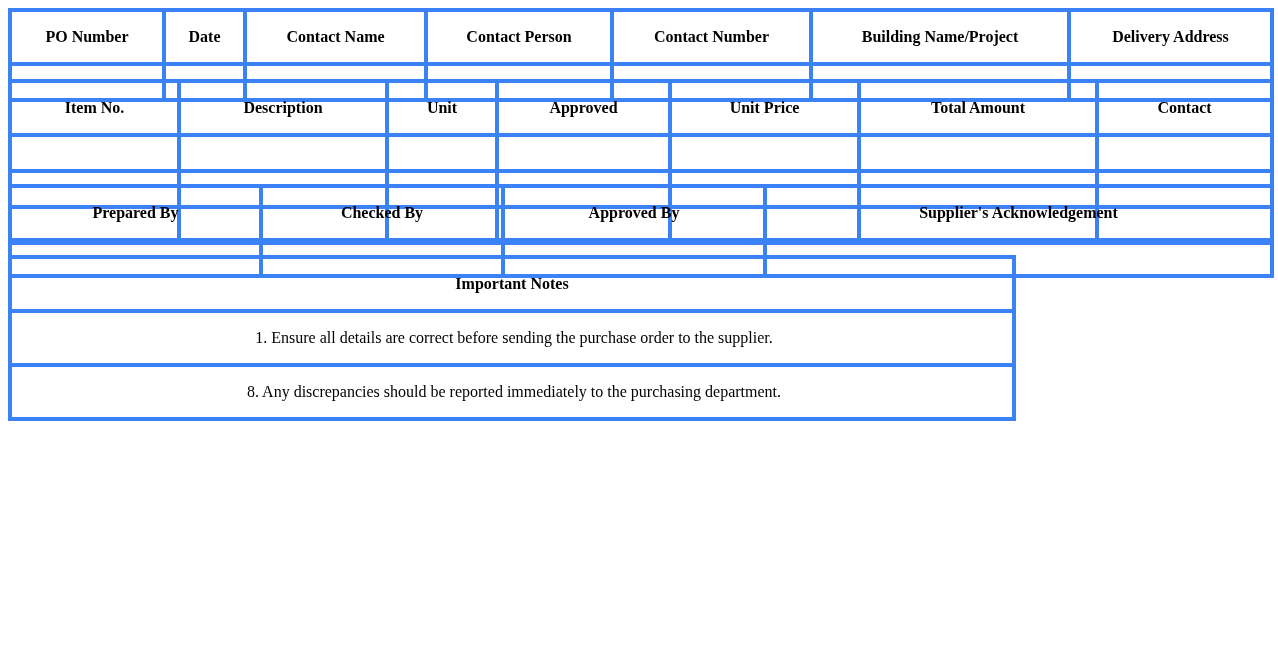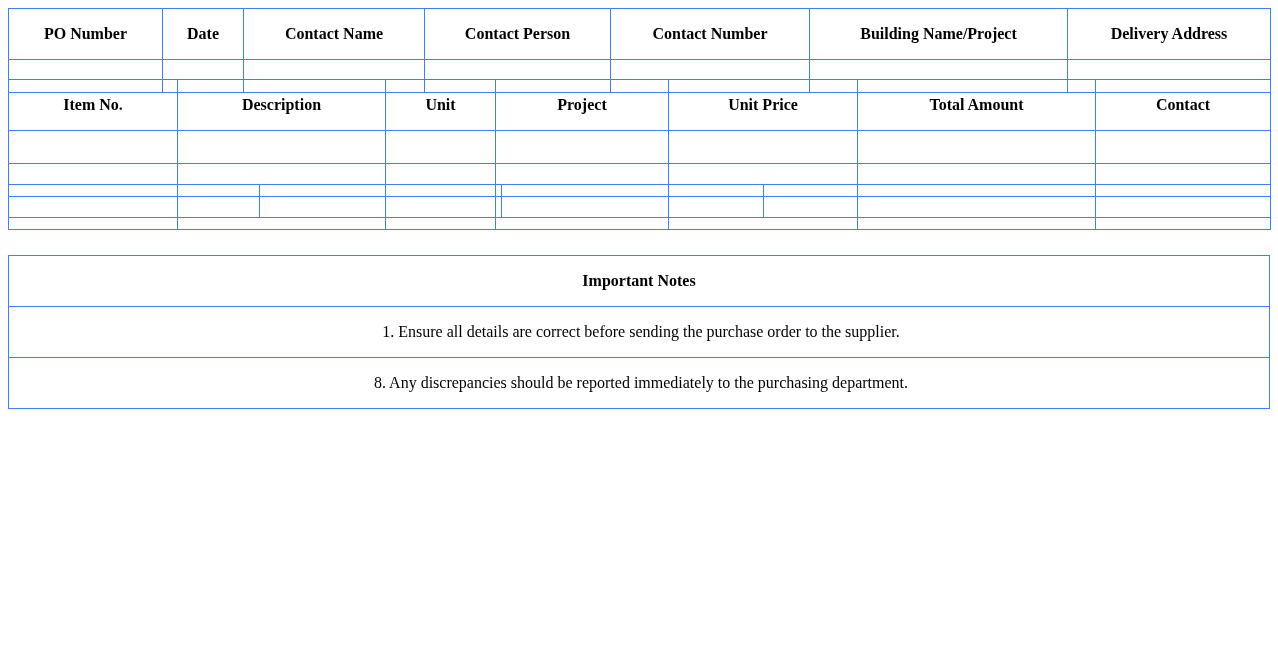--- a/index.html
+++ b/index.html
@@ -1,18 +1,18 @@
 <!DOCTYPE html>
 <html><head>
 <meta charset="utf-8">
 <style>
   html, body { margin: 0; padding: 0; background: #ffffff; }
   body { width: 1278px; height: 650px; position: relative; font-family: "Liberation Serif", "DejaVu Serif", serif; font-size: 16px; color: #000; }
-  table { position: absolute; left: 8px; width: 1262px; border-collapse: collapse; table-layout: fixed; }
-  td, th { border: 1px solid #3b82f6; padding: 8px; }
+  table { position: absolute; left: 8px; width: 1008px; border-collapse: collapse; table-layout: fixed; }
+  td, th { border: 4px solid #3b82f6; padding: 8px; }
   th { font-weight: bold; text-align: center; height: 34px; }
   td.empty { height: 16px; }
   .t1 { top: 8px; }
   .t2 { top: 79px; font-family: Liberation Serif, serif; }
   .t3 { top: 184px; }
   .t4 { top: 255px; }
   .t4 td { height: 34px; text-align: center; padding-left: 12px; }
 </style>
 </head>
 <body>
@@ -57,21 +57,21 @@
       <col style="width:173px">
       <col style="width:189px">
       <col style="width:238px">
       <col style="width:175px">
   </colgroup>
   <tbody>
       <tr>
     <th>Item No.</th>
     <th>Description</th>
     <th>Unit</th>
-    <th>Project</th>
+    <th>Approved</th>
     <th>Unit Price</th>
     <th>Total Amount</th>
     <th>Contact</th>
   </tr>
   <tr>
     <td class="empty"></td>
     <td class="empty"></td>
     <td class="empty"></td>
     <td class="empty"></td>
     <td class="empty"></td>
@@ -100,20 +100,26 @@
   </table>
 
 <table class="t3">
   <colgroup>
     <col style="width:251px">
       <col style="width:242px">
       <col style="width:262px">
       <col style="width:507px">
   </colgroup>
   <tbody>
+      <tr>
+    <th>Prepared By</th>
+    <th>Checked By</th>
+    <th>Approved By</th>
+    <th>Supplier's Acknowledgement</th>
+  </tr>
   <tr>
     <td class="empty"></td>
     <td class="empty"></td>
     <td class="empty"></td>
     <td class="empty"></td>
   </tr>
 </tbody>
   </table>
 
 <table class="t4">

